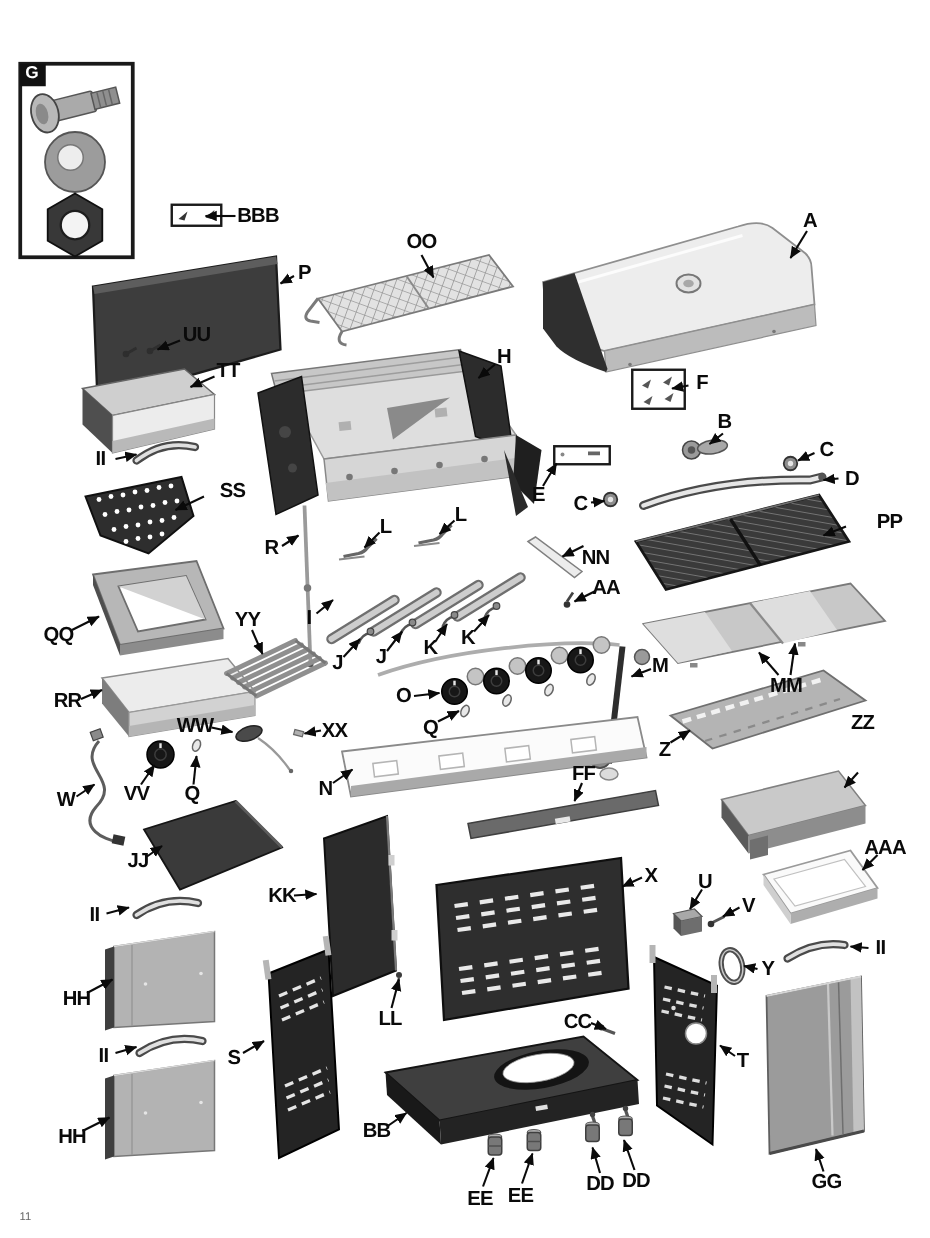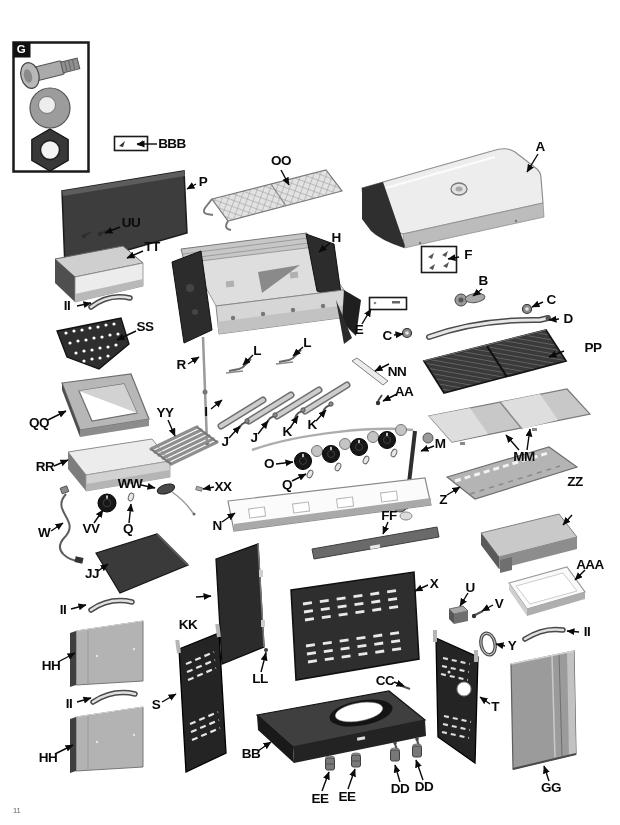--- a/index.html
+++ b/index.html
@@ -603,21 +603,21 @@
 <div class="lbl" style="left:131px;top:223px">UU</div>
 <div class="lbl" style="left:152px;top:247px">TT</div>
 <div class="lbl" style="left:336px;top:238px">H</div>
 <div class="lbl" style="left:468px;top:255px">F</div>
 <div class="lbl" style="left:67px;top:306px">II</div>
 <div class="lbl" style="left:483px;top:281px">B</div>
 <div class="lbl" style="left:551px;top:300px">C</div>
 <div class="lbl" style="left:568px;top:319px">D</div>
 <div class="lbl" style="left:359px;top:330px">E</div>
 <div class="lbl" style="left:387px;top:336px">C</div>
-<div class="lbl" style="left:145px;top:327px">SS</div>
+<div class="lbl" style="left:155px;top:327px">SS</div>
 <div class="lbl" style="left:593px;top:348px">PP</div>
 <div class="lbl" style="left:181px;top:365px">R</div>
 <div class="lbl" style="left:257px;top:351px">L</div>
 <div class="lbl" style="left:307px;top:343px">L</div>
 <div class="lbl" style="left:397px;top:372px">NN</div>
 <div class="lbl" style="left:39px;top:423px">QQ</div>
 <div class="lbl" style="left:404px;top:392px">AA</div>
 <div class="lbl" style="left:165px;top:413px">YY</div>
 <div class="lbl" style="left:206px;top:412px">I</div>
 <div class="lbl" style="left:225px;top:442px">J</div>
@@ -634,21 +634,21 @@
 <div class="lbl" style="left:91px;top:529px">VV</div>
 <div class="lbl" style="left:128px;top:529px">Q</div>
 <div class="lbl" style="left:44px;top:533px">W</div>
 <div class="lbl" style="left:217px;top:526px">N</div>
 <div class="lbl" style="left:389px;top:516px">FF</div>
 <div class="lbl" style="left:443px;top:500px">Z</div>
 <div class="lbl" style="left:92px;top:574px">JJ</div>
 <div class="lbl" style="left:575px;top:482px">ZZ</div>
 <div class="lbl" style="left:590px;top:565px">AAA</div>
 <div class="lbl" style="left:434px;top:584px">X</div>
-<div class="lbl" style="left:188px;top:625px">KK</div>
+<div class="lbl" style="left:188px;top:597px">KK</div>
 <div class="lbl" style="left:470px;top:588px">U</div>
 <div class="lbl" style="left:499px;top:604px">V</div>
 <div class="lbl" style="left:512px;top:646px">Y</div>
 <div class="lbl" style="left:587px;top:632px">II</div>
 <div class="lbl" style="left:260px;top:679px">LL</div>
 <div class="lbl" style="left:156px;top:705px">S</div>
 <div class="lbl" style="left:385px;top:681px">CC</div>
 <div class="lbl" style="left:251px;top:754px">BB</div>
 <div class="lbl" style="left:495px;top:707px">T</div>
 <div class="lbl" style="left:551px;top:788px">GG</div>

